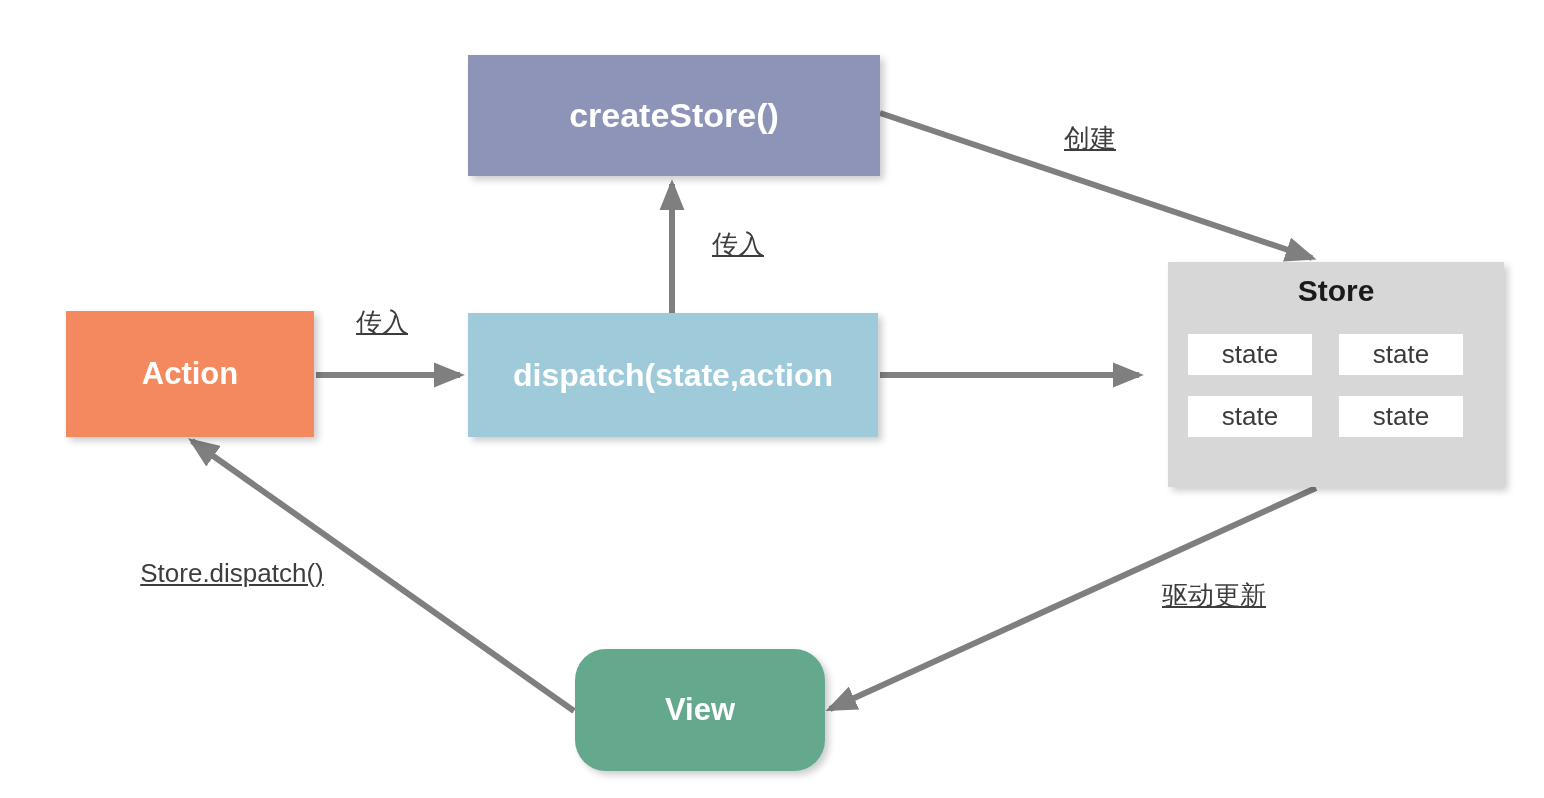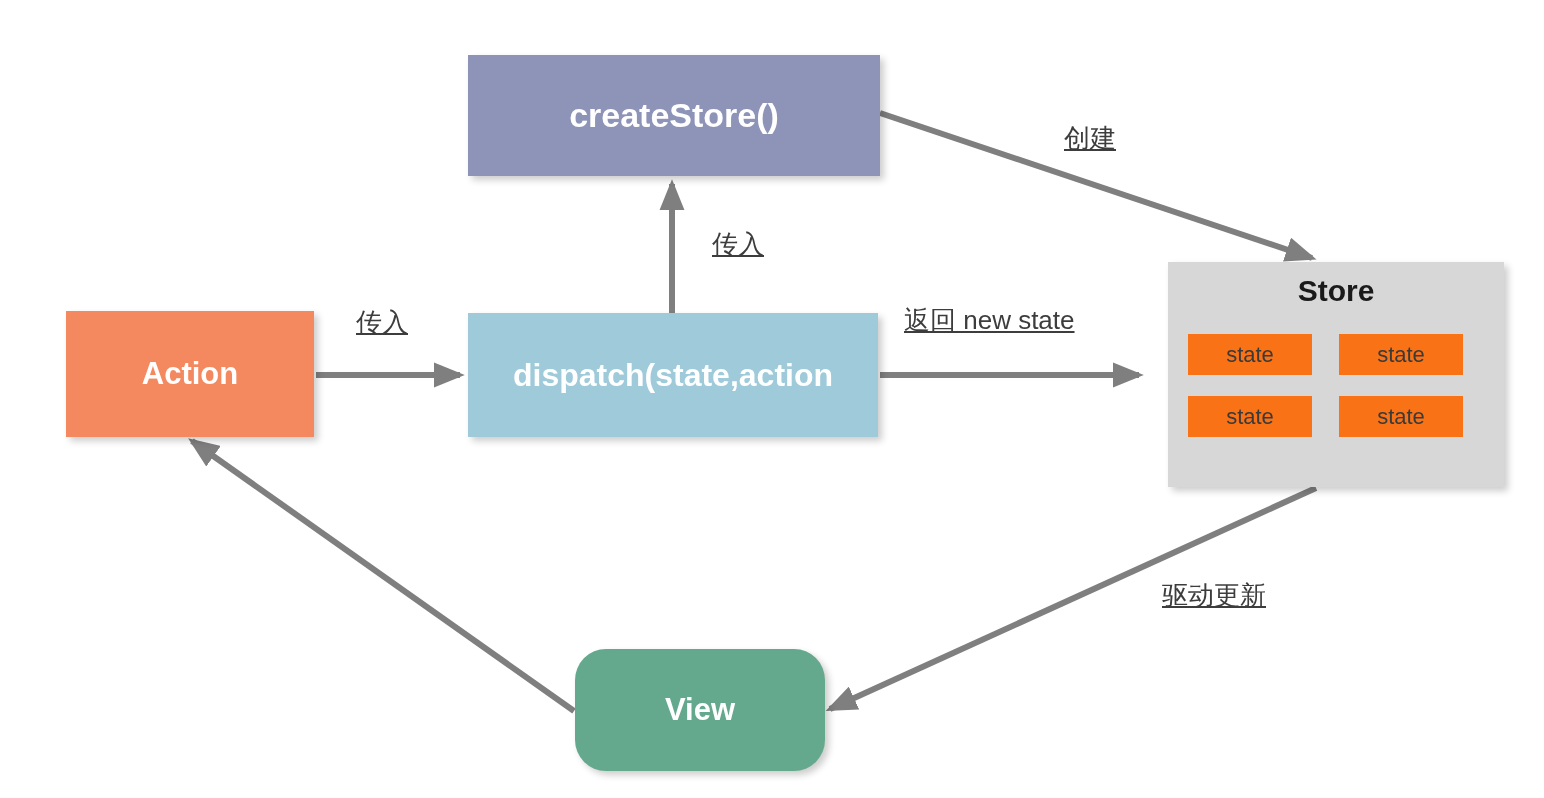--- a/index.html
+++ b/index.html
@@ -108,23 +108,23 @@
     left: 20px;
     top: 72px;
     right: 20px;
     display: flex;
     flex-wrap: wrap;
     gap: 21px 27px;
   }
   .state-chip {
     width: 124px;
     height: 41px;
-    background: #f97316;
+    background: #ffffff;
     color: #3a3a3a;
-    font-size: 22px;
+    font-size: 26px;
     display: flex;
     align-items: center;
     justify-content: center;
   }
 
   .edge-label {
     position: absolute;
     color: #3d3d3d;
     font-size: 26px;
     white-space: nowrap;
@@ -203,24 +203,24 @@
       <div class="state-chip">state</div>
       <div class="state-chip">state</div>
       <div class="state-chip">state</div>
     </div>
   </div>
 
   <div class="edge-label" id="label-chuanru-left">传入</div>
 
   <div class="edge-label" id="label-chuanru-up">传入</div>
 
-  <div class="edge-label" id="label-fanhui">返回 new state</div>
 
   <div class="edge-label" id="label-chuangjian">创建</div>
 
   <div class="edge-label" id="label-qudong">驱动更新</div>
 
   <div class="edge-label multiline" id="label-chufa">
+    <div>Store.dispatch()</div>
   </div>
 
   <div id="watermark"></div>
 
 </div>
 
 </body></html>

